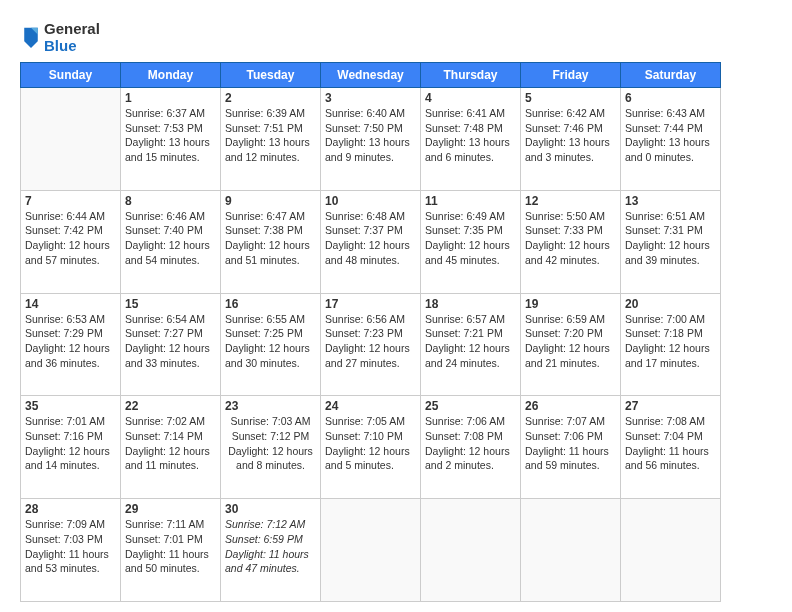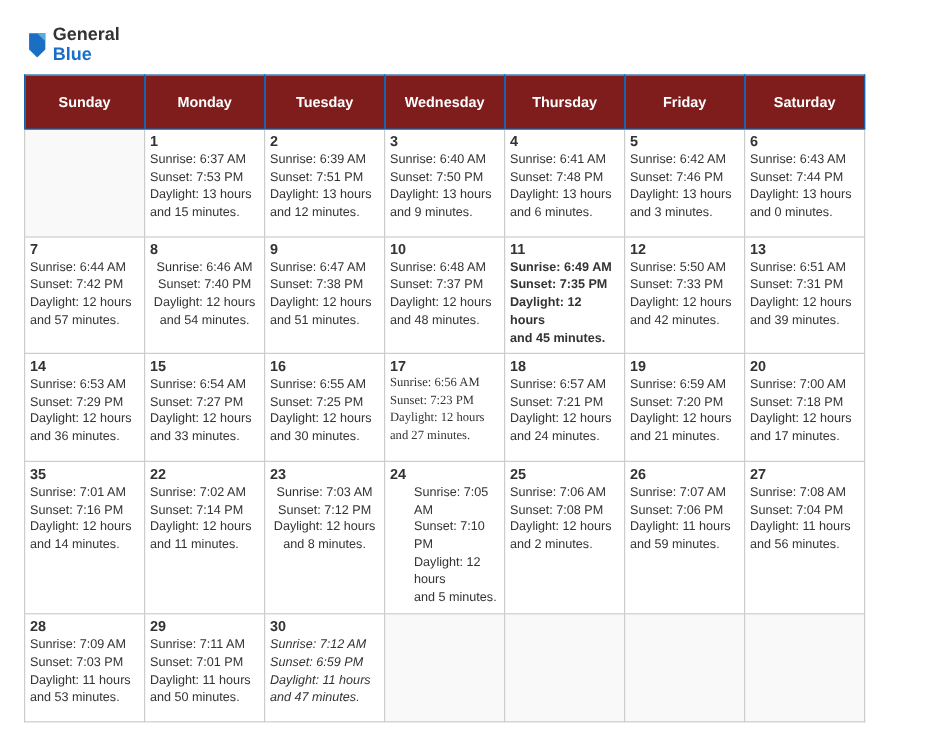--- a/index.html
+++ b/index.html
@@ -49,24 +49,24 @@
       margin-top: 2px;
     }
     .calendar {
       flex: 1;
       border: 1px solid #ccc;
       border-collapse: collapse;
       width: 100%;
       font-size: 11px;
     }
     .calendar th {
-      background: #7f1d1d;
+      background: #3b82f6;
       color: #fff;
       text-align: center;
-      padding: 15px 2px;
+      padding: 5px 2px;
       font-size: 12px;
       border: 1px solid #1560a8;
     }
     .calendar td {
       border: 1px solid #ccc;
       vertical-align: top;
       padding: 3px 4px;
       min-width: 100px;
       height: 88px;
       background: #fff;
@@ -174,42 +174,42 @@
         <tr>
           <td>
             <span class="day-number">7</span>
             <div class="day-info" style="white-space: pre-line;">Sunrise: 6:44 AM
 Sunset: 7:42 PM
 Daylight: 12 hours
 and 57 minutes.</div>
           </td>
           <td>
             <span class="day-number">8</span>
-            <div class="day-info" style="white-space: pre-line; text-align: center;">Sunrise: 6:46 AM
+            <div class="day-info" style="white-space: pre-line;">Sunrise: 6:46 AM
 Sunset: 7:40 PM
 Daylight: 12 hours
 and 54 minutes.</div>
           </td>
           <td>
             <span class="day-number">9</span>
             <div class="day-info" style="white-space: pre-line;">Sunrise: 6:47 AM
 Sunset: 7:38 PM
 Daylight: 12 hours
 and 51 minutes.</div>
           </td>
           <td>
             <span class="day-number">10</span>
             <div class="day-info" style="white-space: pre-line;">Sunrise: 6:48 AM
 Sunset: 7:37 PM
 Daylight: 12 hours
 and 48 minutes.</div>
           </td>
           <td>
             <span class="day-number">11</span>
-            <div class="day-info" style="white-space: pre-line; font-weight: bold;">Sunrise: 6:49 AM
+            <div class="day-info" style="white-space: pre-line;">Sunrise: 6:49 AM
 Sunset: 7:35 PM
 Daylight: 12 hours
 and 45 minutes.</div>
           </td>
           <td>
             <span class="day-number">12</span>
             <div class="day-info" style="white-space: pre-line;">Sunrise: 5:50 AM
 Sunset: 7:33 PM
 Daylight: 12 hours
 and 42 minutes.</div>
@@ -239,21 +239,21 @@
           </td>
           <td>
             <span class="day-number">16</span>
             <div class="day-info" style="white-space: pre-line;">Sunrise: 6:55 AM
 Sunset: 7:25 PM
 Daylight: 12 hours
 and 30 minutes.</div>
           </td>
           <td>
             <span class="day-number">17</span>
-            <div class="day-info" style="white-space: pre-line; font-family: Liberation Serif, serif;">Sunrise: 6:56 AM
+            <div class="day-info" style="white-space: pre-line;">Sunrise: 6:56 AM
 Sunset: 7:23 PM
 Daylight: 12 hours
 and 27 minutes.</div>
           </td>
           <td>
             <span class="day-number">18</span>
             <div class="day-info" style="white-space: pre-line;">Sunrise: 6:57 AM
 Sunset: 7:21 PM
 Daylight: 12 hours
 and 24 minutes.</div>
@@ -290,21 +290,21 @@
           </td>
           <td>
             <span class="day-number">23</span>
             <div class="day-info" style="white-space: pre-line; text-align: center;">Sunrise: 7:03 AM
 Sunset: 7:12 PM
 Daylight: 12 hours
 and 8 minutes.</div>
           </td>
           <td>
             <span class="day-number">24</span>
-            <div class="day-info" style="white-space: pre-line; margin-left: 20px;">Sunrise: 7:05 AM
+            <div class="day-info" style="white-space: pre-line;">Sunrise: 7:05 AM
 Sunset: 7:10 PM
 Daylight: 12 hours
 and 5 minutes.</div>
           </td>
           <td>
             <span class="day-number">25</span>
             <div class="day-info" style="white-space: pre-line;">Sunrise: 7:06 AM
 Sunset: 7:08 PM
 Daylight: 12 hours
 and 2 minutes.</div>

